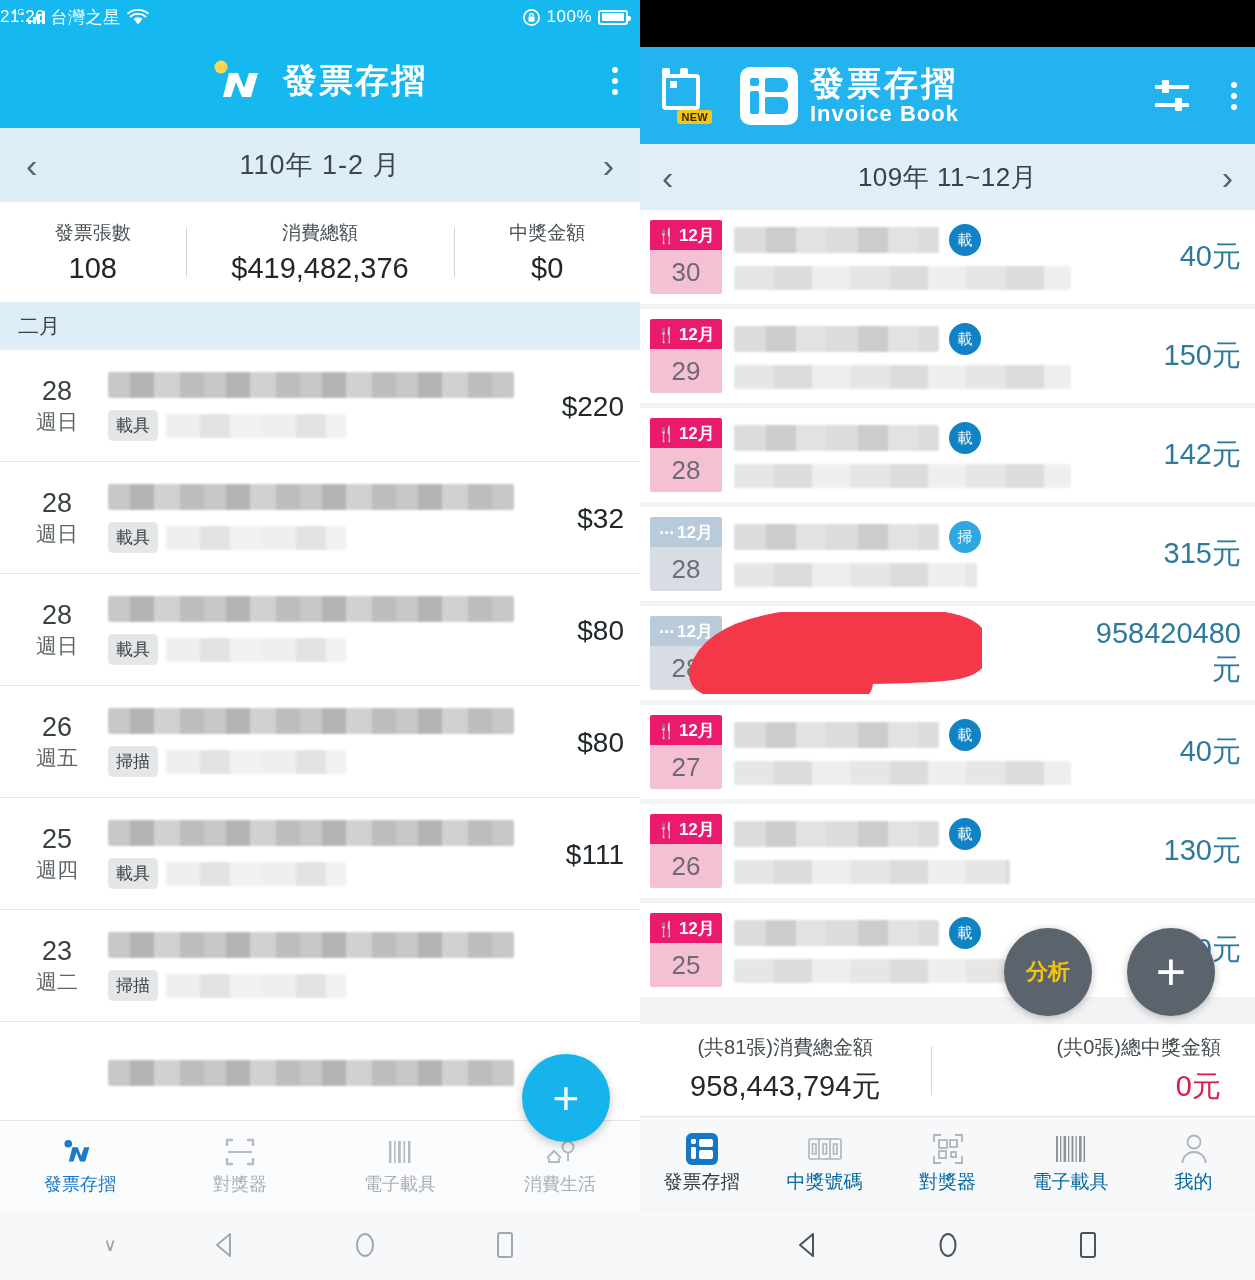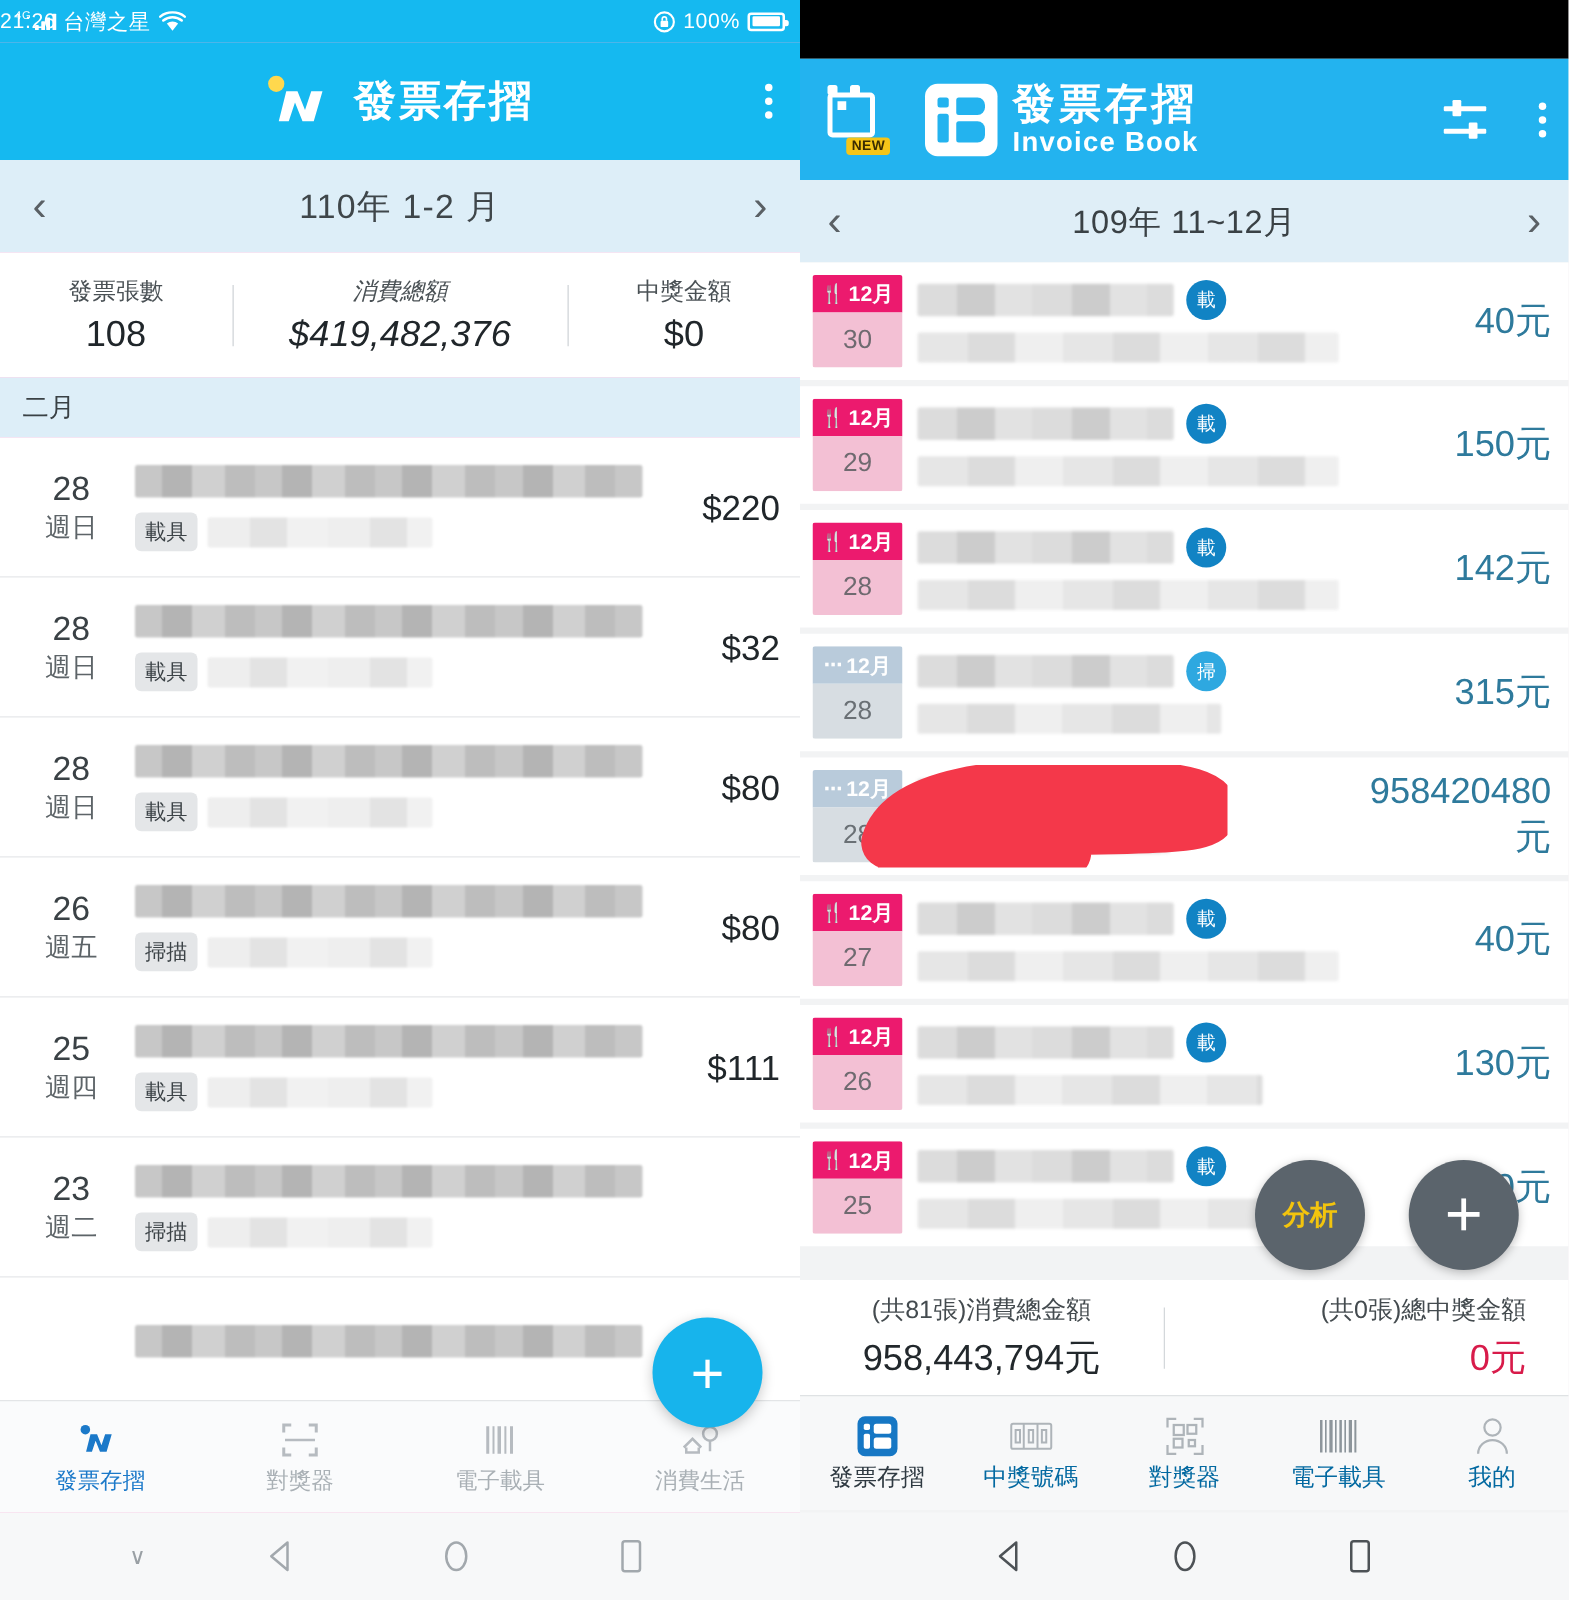--- a/index.html
+++ b/index.html
@@ -60,21 +60,21 @@
   .l-summary {
     height: 100px; background: #fff;
     display: flex; align-items: center;
   }
   .l-sum-cell { flex: 1; text-align: center; position: relative; }
   .l-sum-cell + .l-sum-cell::before {
     content:""; position: absolute; left: 0; top: 8px; bottom: 8px; width: 1px; background: #cfd4d7;
   }
   .l-sum-label { font-size: 19px; color: #4a5155; margin-bottom: 6px; }
   .l-sum-value { font-size: 29px; color: #20262a; }
-  .l-sum-cell.wide { flex: 1.45; font-style: italic; }
+  .l-sum-cell.wide { flex: 1.45; }
 
   .l-monthhdr {
     height: 48px; background: #ddeef8; display: flex; align-items: center;
     padding-left: 18px; font-size: 21px; color: #3a4145;
   }
 
   .l-list { position: relative; background: #fff; }
   .l-row { display: flex; align-items: center; padding: 14px 16px 12px 16px; border-bottom: 1px solid #e6e8ea; min-height: 112px; }
   .l-row:last-child { border-bottom: none; }
   .l-date { width: 82px; text-align: center; flex: none; }
@@ -141,21 +141,21 @@
   .r-filter .k1 { left: 7px; top: -1px; }
   .r-filter .k2 { left: 20px; top: 17px; }
 
   .r-monthbar { height: 66px; background: #dfeef7; display: flex; align-items: center; justify-content: space-between; padding: 0 22px; }
   .r-monthlabel { font-size: 26px; color: #3a4145; letter-spacing: .5px; }
 
   .r-list { background: #f2f3f4; }
   .r-row { display: flex; align-items: center; background: #fff; margin-bottom: 5px; padding: 10px 14px 10px 10px; min-height: 90px; position: relative; }
   .r-badge { width: 72px; flex: none; border-radius: 2px; overflow: hidden; text-align: center; }
   .r-badge-top { display: flex; align-items: center; justify-content: center; gap: 3px; height: 30px; font-size: 17px; color: #fff; font-weight: bold; }
-  .r-badge-bot { height: 44px; display: flex; align-items: center; justify-content: center; font-size: 21px; }
+  .r-badge-bot { height: 44px; display: flex; align-items: center; justify-content: center; font-size: 26px; }
   .r-badge.food .r-badge-top { background: #ec1a6e; }
   .r-badge.food .r-badge-bot { background: #f3c0d4; color: #6f6a70; }
   .r-badge.other .r-badge-top { background: #b9cbdb; }
   .r-badge.other .r-badge-bot { background: #d7dde2; color: #6a7075; }
   .r-badge-ico { font-size: 15px; line-height: 1; }
   .r-body { flex: 1; min-width: 0; padding-left: 12px; }
   .r-line1 { display: flex; align-items: center; gap: 10px; }
   .r-blur-a { height: 26px; width: 205px; border-radius: 2px;
     background: repeating-linear-gradient(90deg,#dcdcdc 0 32px,#cccccc 32px 62px,#e2e2e2 62px 92px);
     filter: blur(1.2px); }

